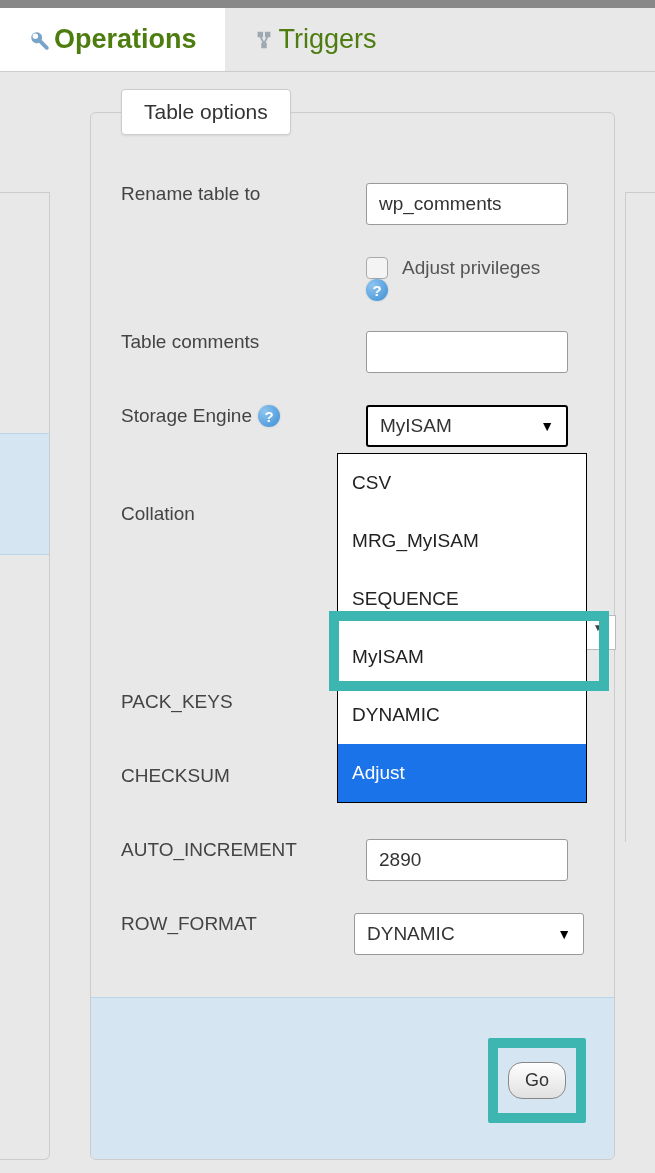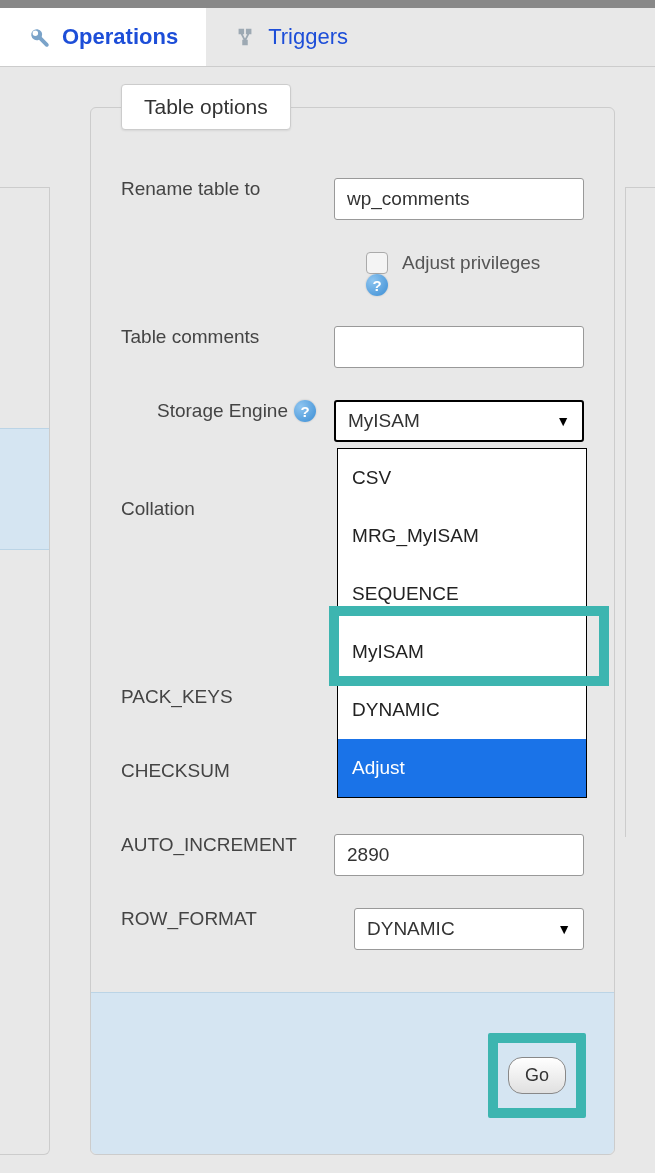--- a/index.html
+++ b/index.html
@@ -15,24 +15,24 @@
     background: #888;
   }
   .tabs {
     display: flex;
     background: #e8e8e8;
     border-bottom: 1px solid #ccc;
   }
   .tab {
     display: flex;
     align-items: center;
-    gap: 12px;
+    gap: 4px;
     padding: 16px 28px;
-    color: #1d4ed8;
-    font-size: 22px;
+    color: #4d7c0f;
+    font-size: 27px;
     cursor: pointer;
   }
   .tab.active {
     background: #fff;
     font-weight: bold;
   }
   .tab-icon {
     width: 22px;
     height: 22px;
     display: inline-flex;
@@ -103,21 +103,21 @@
     font-size: 19px;
     color: #444;
     display: flex;
     align-items: center;
     gap: 6px;
   }
   .control {
     flex: 1;
   }
   input[type="text"].text-input, .select-box {
-    width: 250px;
+    width: 202px;
     height: 42px;
     border: 1px solid #999;
     border-radius: 3px;
     padding: 0 12px;
     font-size: 19px;
     background: #fff;
     color: #333;
   }
   .select-box {
     display: flex;
@@ -190,21 +190,20 @@
     background: linear-gradient(to bottom, #fff, #e0e0e0);
     border: 1px solid #888;
     border-radius: 14px;
     padding: 7px 16px;
     font-size: 18px;
     color: #333;
     cursor: pointer;
   }
   .storage-select-wrap {
     position: relative;
-    margin-left: 36px;
   }
   .default-select-hidden {
     position: absolute;
     top: 210px;
     width: 250px;
     border: 1px solid #bbb;
     background: #fff;
     padding: 6px 12px;
     font-size: 18px;
     color: #444;

